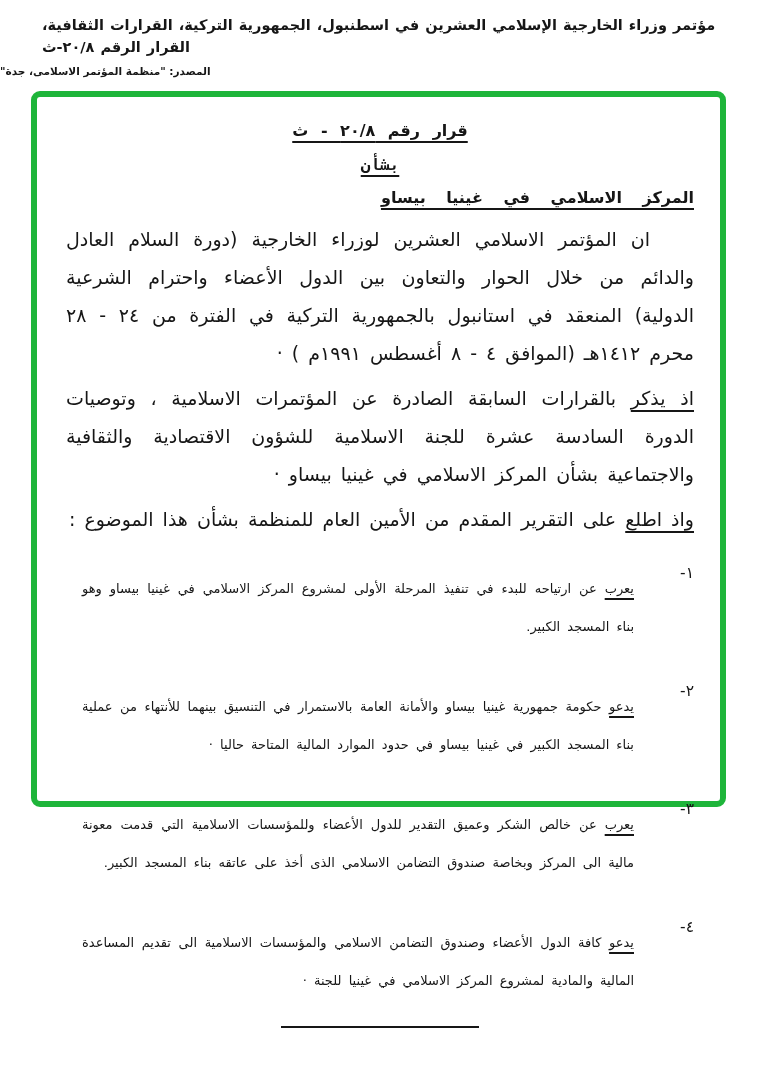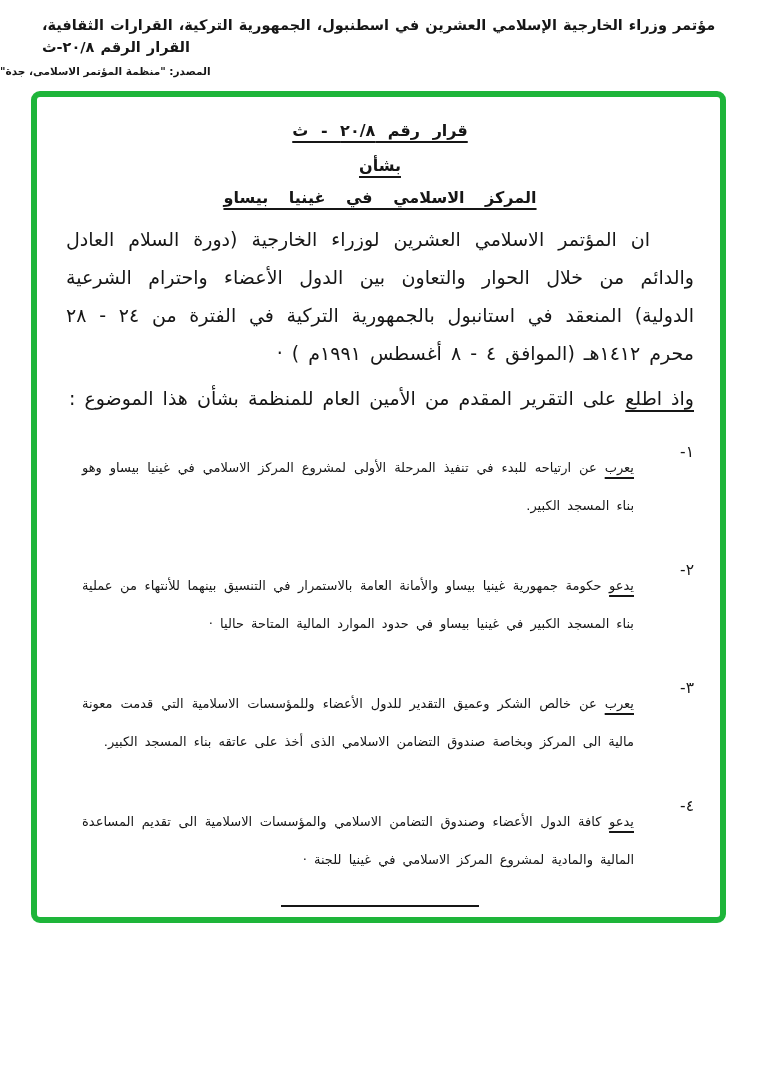--- a/index.html
+++ b/index.html
@@ -15,35 +15,35 @@
   .doc-header .line1{
     font-size:14.5px;font-weight:bold;line-height:22px;
     word-spacing:1px;padding:0 42px;
   }
   .doc-header .line2{
     font-size:10.5px;font-weight:bold;margin-top:6px;line-height:15px;
   }
   
   .frame{
     box-sizing:border-box;
-    width:695px;height:832px;
+    width:695px;height:716px;
     margin:12px 0 0 31px;
     border:6px solid #1eb53a;
     border-radius:9px;
     padding:20px 26px 10px 29px;
     direction:rtl;
     background:#ffffff;
   }
   
   .title{
     text-align:center;font-weight:bold;font-size:16px;line-height:24px;
   }
   .t1{word-spacing:7px;margin:2px 0 11px;}
-  .t2{margin:0 0 8px;}
-  .t3{word-spacing:15px;margin:0 0 10px;}
+  .t2{margin:0 0 8px;font-family:Liberation Mono, monospace;}
+  .t3{word-spacing:15px;margin:0 0 10px;text-align:right;}
   .u{
     text-decoration:underline;
     text-decoration-thickness:1.5px;
     text-underline-offset:5px;
   }
   
   .para{
     font-size:19px;line-height:38px;
     text-align:justify;text-align-last:right;
     word-spacing:3px;
@@ -83,20 +83,21 @@
   </header>
 
   <section class="frame">
 
     <div class="title t1 u">قرار رقم ٢٠/٨ - ث</div>
     <div class="title t2 u">بشأن</div>
     <div class="title t3 u">المركز الاسلامي في غينيا بيساو</div>
 
     <p class="para p-indent"><span>ان المؤتمر الاسلامي العشرين لوزراء الخارجية (دورة السلام العادل والدائم من خلال الحوار والتعاون بين الدول الأعضاء واحترام الشرعية الدولية) المنعقد في استانبول بالجمهورية التركية في الفترة من ٢٤ - ٢٨ محرم ١٤١٢هـ (الموافق ٤ - ٨ أغسطس ١٩٩١م ) ·</span></p>
 
+    <p class="para"><span class="u">اذ يذكر</span><span> بالقرارات السابقة الصادرة عن المؤتمرات الاسلامية ، وتوصيات الدورة السادسة عشرة للجنة الاسلامية للشؤون الاقتصادية والثقافية والاجتماعية بشأن المركز الاسلامي في غينيا بيساو ·</span></p>
 
     <p class="para"><span class="u">واذ اطلع</span><span> على التقرير المقدم من الأمين العام للمنظمة بشأن هذا الموضوع :</span></p>
 
     <div class="items">
 
       <div class="item">
         <span class="num">١-</span>
         <p class="itext"><span class="u">يعرب</span><span> عن ارتياحه للبدء في تنفيذ المرحلة الأولى لمشروع المركز الاسلامي في غينيا بيساو وهو بناء المسجد الكبير.</span></p>
       </div>
 

